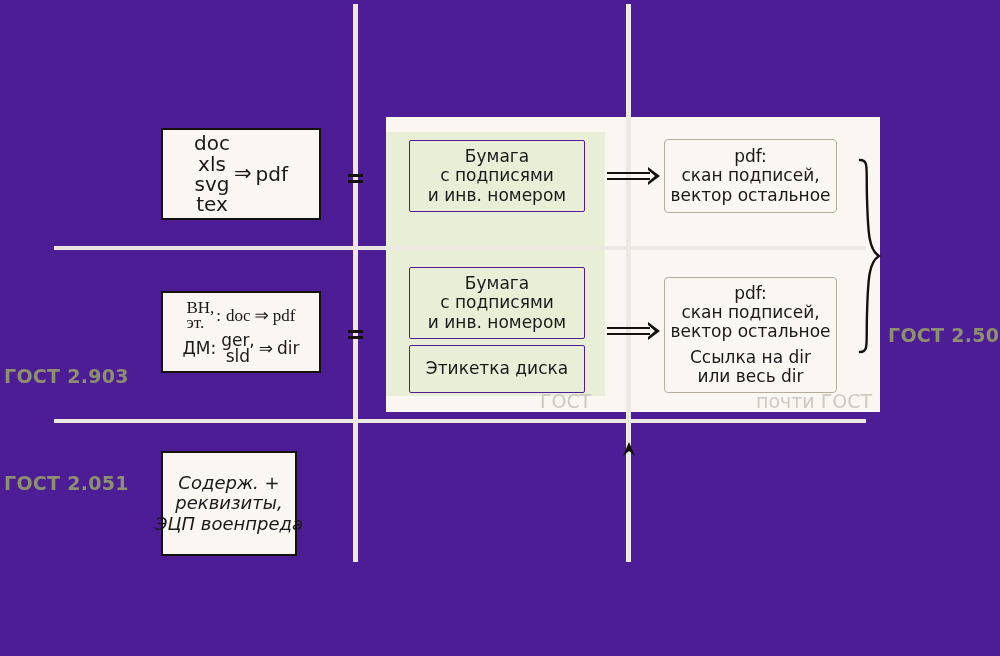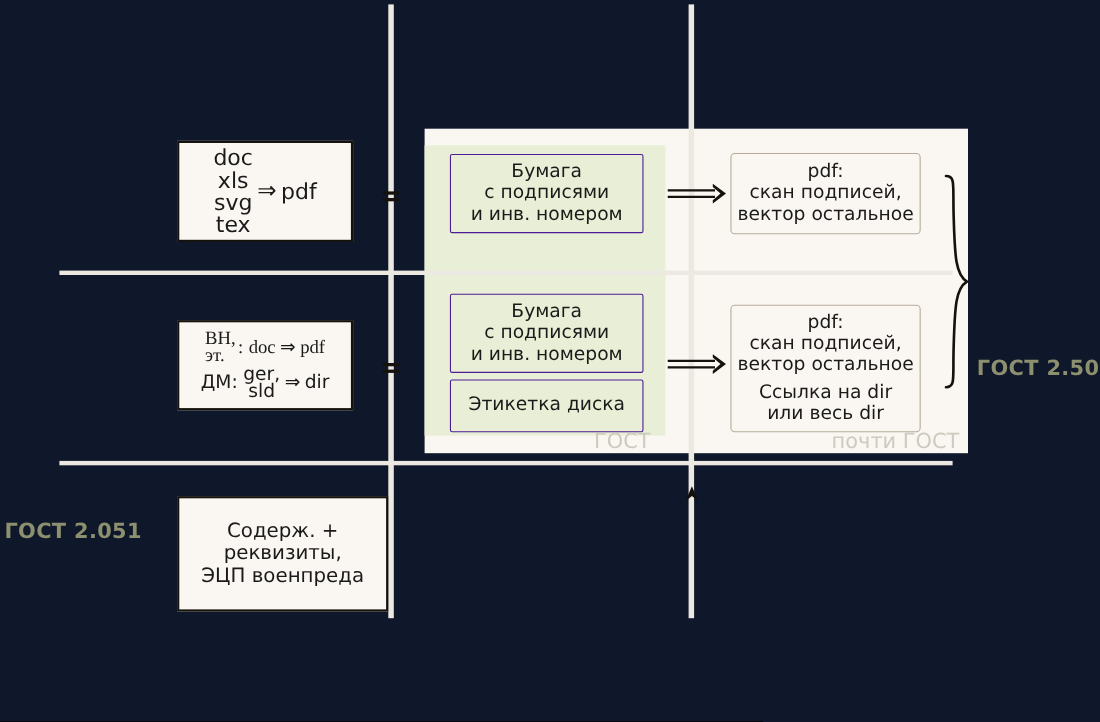--- a/index.html
+++ b/index.html
@@ -7,21 +7,21 @@
     padding: 0;
     background: #000000;
   }
   body {
     font-family: "DejaVu Sans", sans-serif;
   }
   #canvas {
     position: relative;
     width: 1000px;
     height: 656px;
-    background: #0f172a;
+    background: #4c1d95;
     overflow: hidden;
   }
 
   
   .vline {
     position: absolute;
     width: 5px;
     background: #ece9e2;
   }
   .hline {
@@ -165,21 +165,21 @@
       <span class="f17">ДМ:</span>
       <div class="stack" style="line-height:0.92; margin-left:3px;">
         <span class="ln f17">ger,</span>
         <span class="ln f17">sld</span>
       </div>
       <span class="op f17">⇒</span>
       <span class="f17">dir</span>
     </div>
   </div>
 
-  <div class="node node-white" style="left:161px; top:451px; width:192px; height:105px;">
+  <div class="node node-white" style="left:161px; top:451px; width:136px; height:105px;font-style:italic;">
     <span class="ln f18">Содерж. +</span>
     <span class="ln f18">реквизиты,</span>
     <span class="ln f18">ЭЦП военпреда</span>
   </div>
 
   <div class="node node-green" style="left:409px; top:140px; width:176px; height:72px;">
     <span class="ln f17">Бумага</span>
     <span class="ln f17">с подписями</span>
     <span class="ln f17">и инв. номером</span>
   </div>
@@ -219,16 +219,17 @@
     <span class="ln f17" style="margin-top:6px;">Ссылка на dir</span>
     <span class="ln f17">или весь dir</span>
   </div>
 
   <div class="panel-caption" style="left:756px; top:390px;">почти ГОСТ</div>
 
   <svg class="brace" style="left:856px; top:158px;" width="28" height="196" viewBox="0 0 28 196">
     <path d="M4 2 C13 2 10 10 11 40 C12 76 13 92 23 98 C13 104 12 120 11 156 C10 186 13 194 4 194" stroke="#15120e" stroke-width="2.4" fill="none" stroke-linecap="round"></path>
   </svg>
 
+  <div class="gost-label" style="left:4px; top:365px;">ГОСТ 2.903</div>
   <div class="gost-label" style="left:4px; top:472px;">ГОСТ 2.051</div>
   <div class="gost-label" style="left:888px; top:324px;">ГОСТ 2.501</div>
 
 </div>
 
 </body></html>

